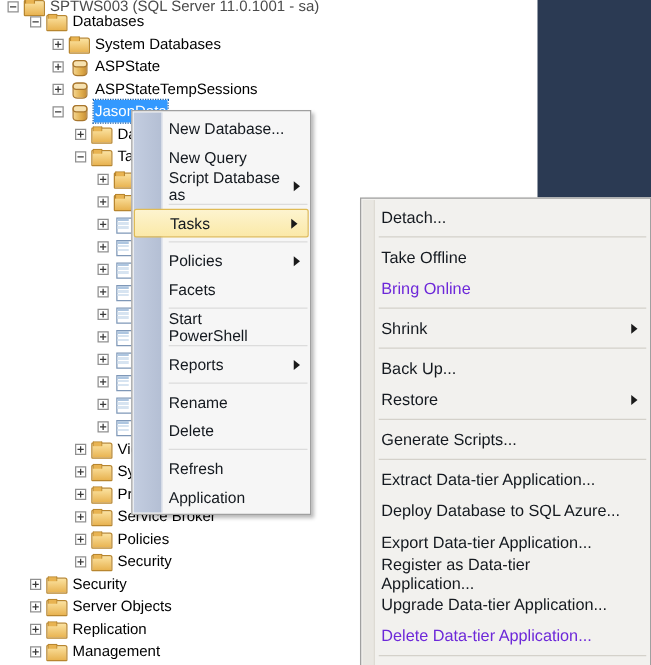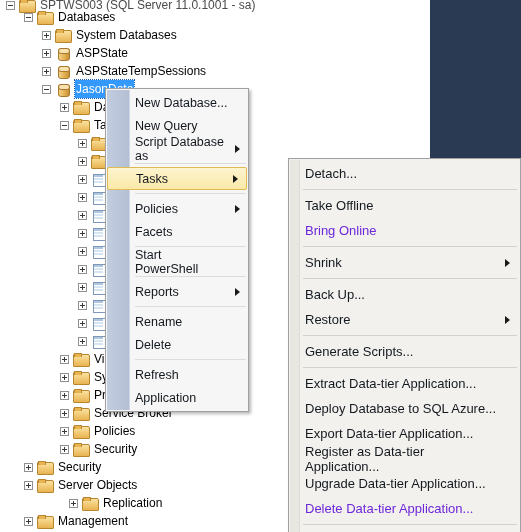--- a/index.html
+++ b/index.html
@@ -351,21 +351,21 @@
       <div class="row" style="top: 458px; padding-left: 24px;">
         <span class="exp plus"></span>
         <span class="ico folder"></span>
         <span class="label">Security</span>
       </div>
       <div class="row" style="top: 476px; padding-left: 24px;">
         <span class="exp plus"></span>
         <span class="ico folder"></span>
         <span class="label">Server Objects</span>
       </div>
-      <div class="row" style="top: 494px; padding-left: 24px; margin-left: 45px;">
+      <div class="row" style="top: 494px; padding-left: 24px;">
         <span class="exp plus"></span>
         <span class="ico folder"></span>
         <span class="label">Replication</span>
       </div>
       <div class="row" style="top: 512px; padding-left: 24px;">
         <span class="exp plus"></span>
         <span class="ico folder"></span>
         <span class="label">Management</span>
       </div>
     </div>

